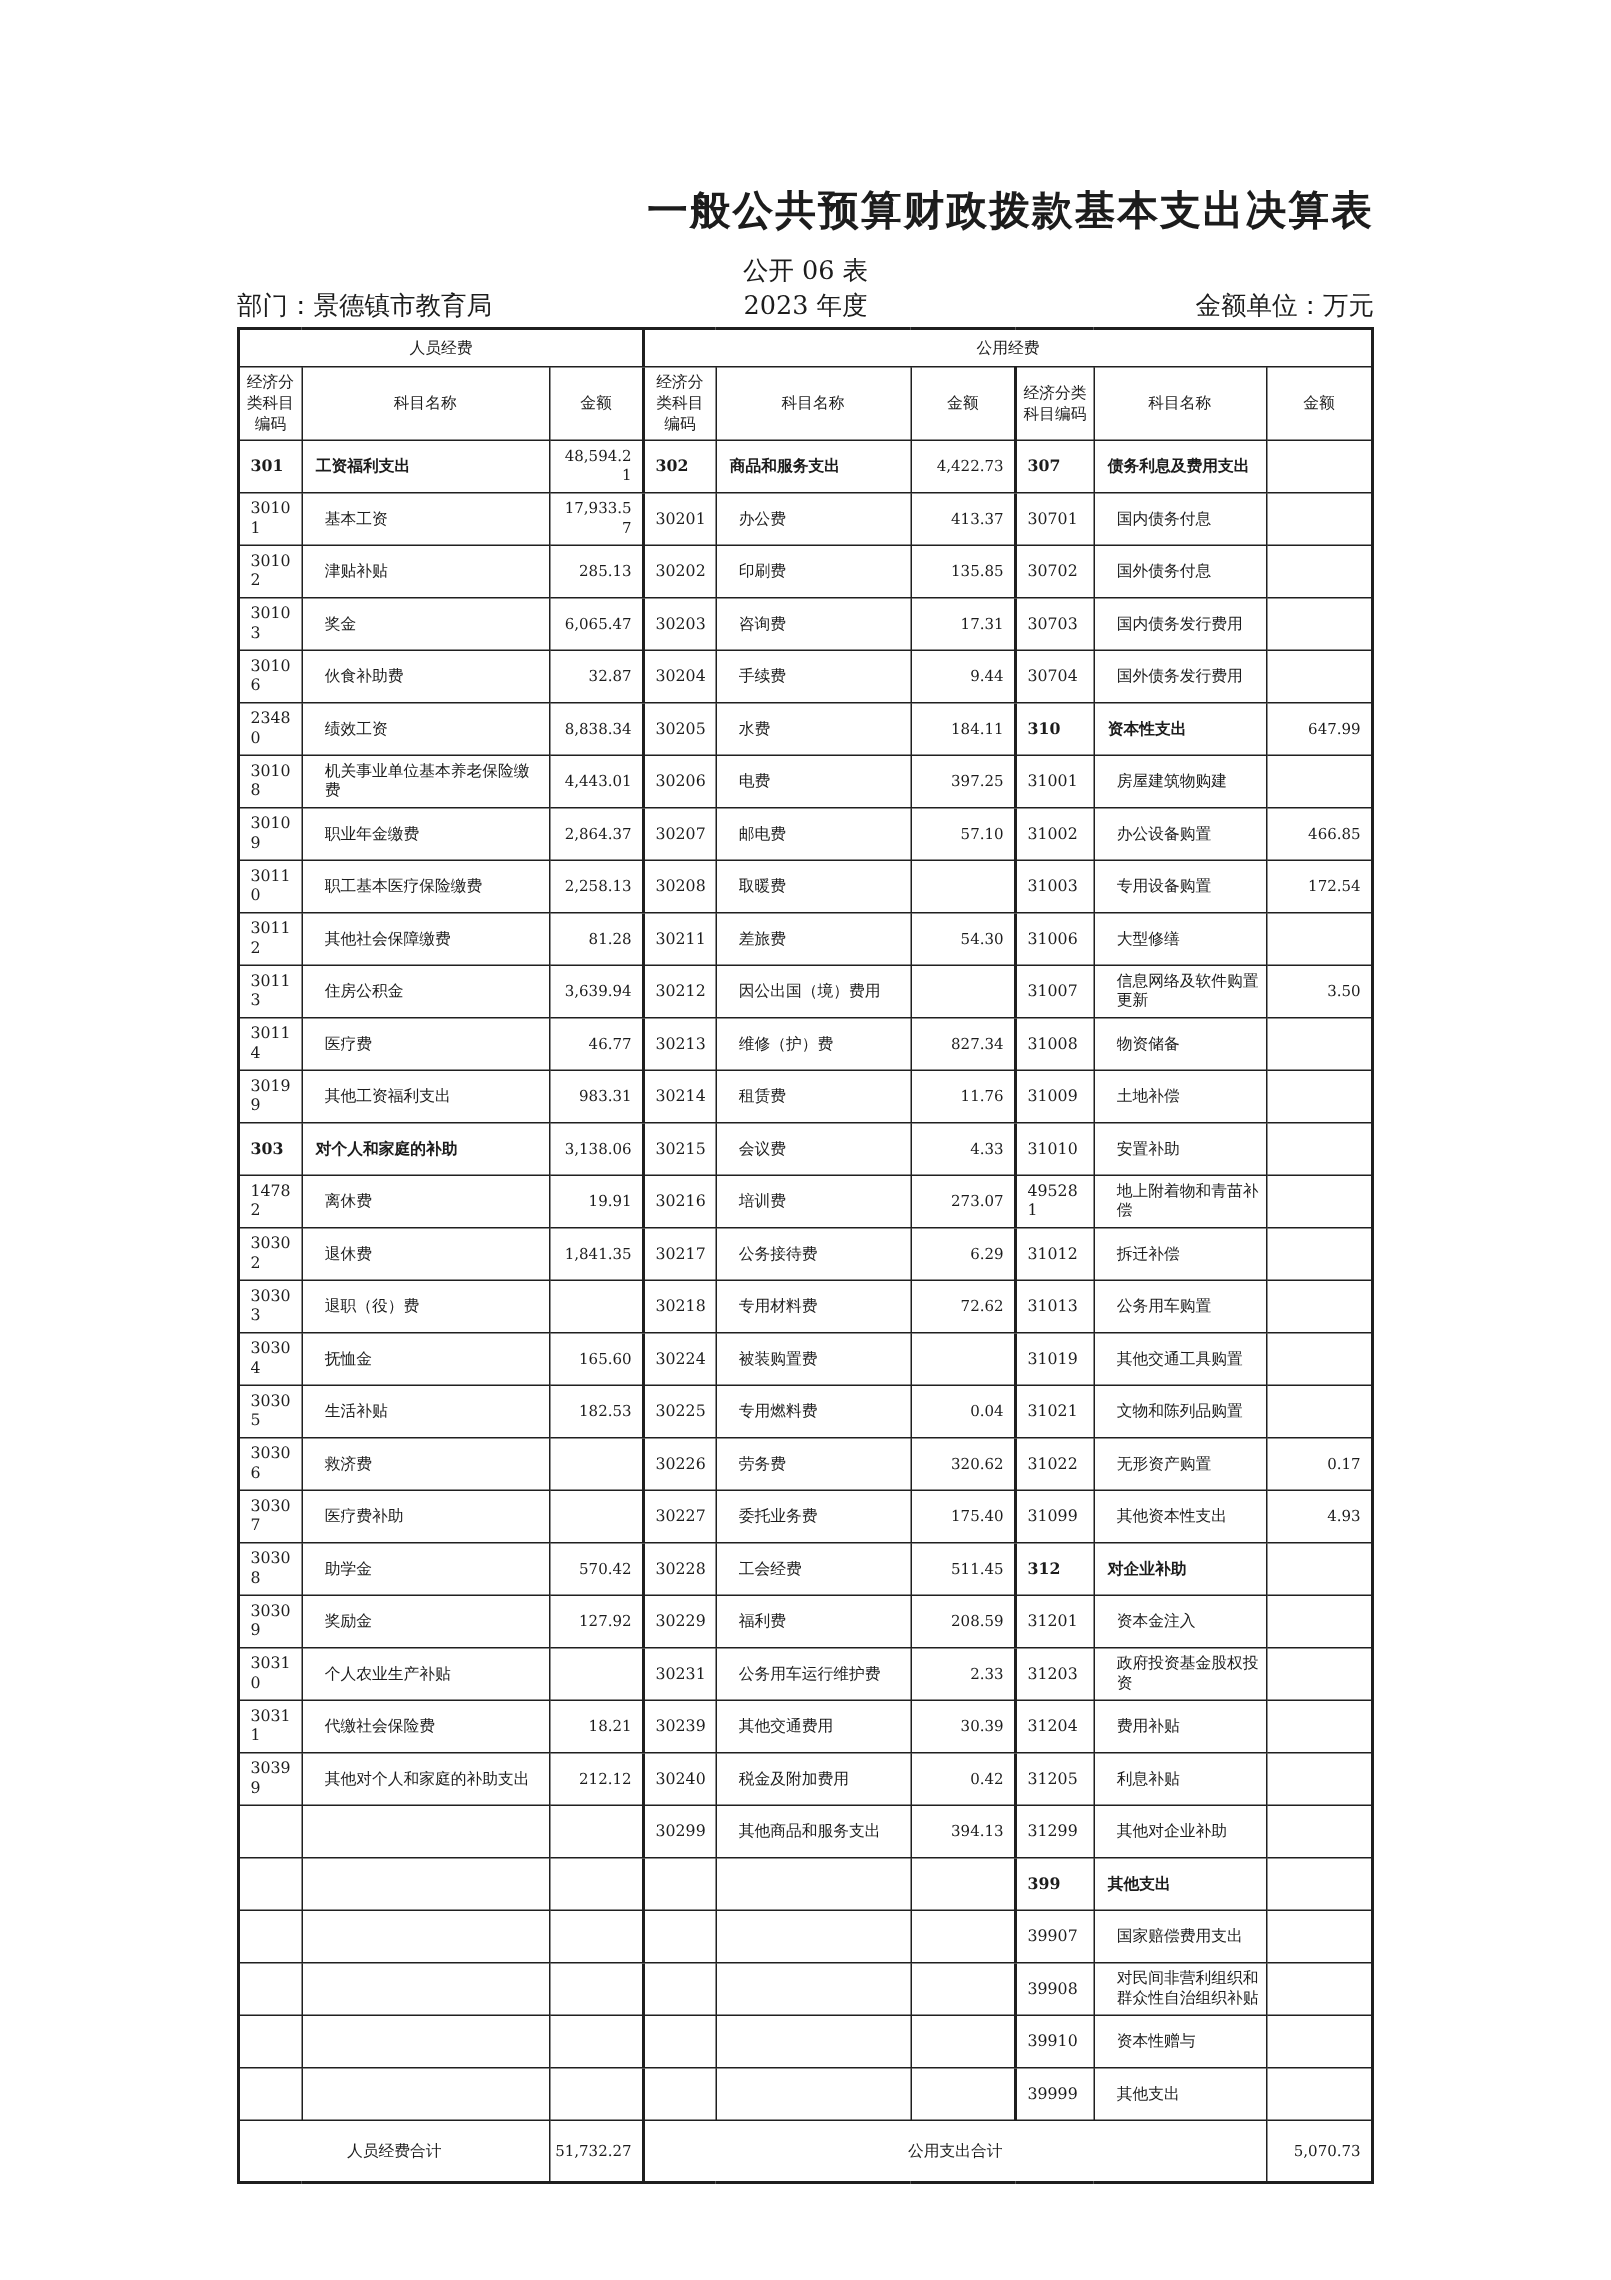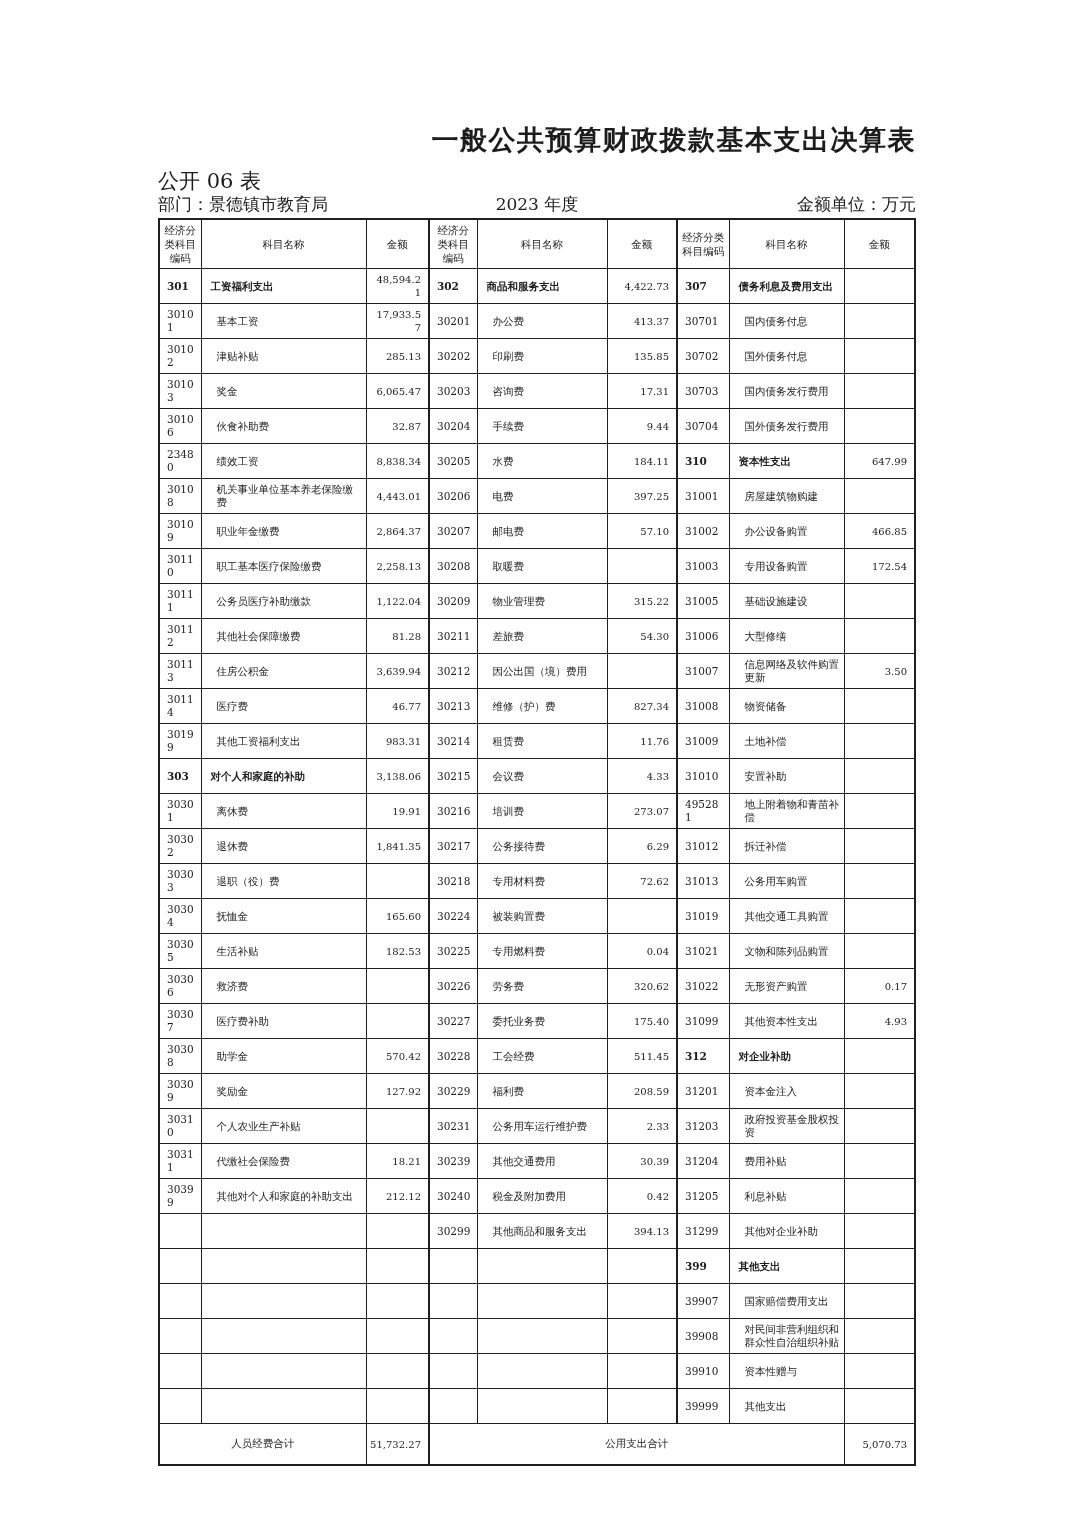--- a/index.html
+++ b/index.html
@@ -20,22 +20,22 @@
     padding-top: 122px;
   }
   .doc-title {
     text-align: right;
     font-size: 27px;
     font-weight: bold;
     letter-spacing: 1.5px;
     margin: 0 0 12px 0;
   }
   .table-code {
-    text-align: left;
-    font-size: 21px;
+    text-align: center;
+    font-size: 17px;
     line-height: 22px;
     margin-bottom: 1px;
   }
   .meta-row {
     display: flex;
     justify-content: space-between;
     align-items: baseline;
     font-size: 17px;
     line-height: 22px;
     margin-bottom: 3px;
@@ -107,20 +107,24 @@
         <col style="width:165px">
         <col style="width:63px">
       <col style="width:48px">
         <col style="width:130px">
         <col style="width:70px">
       <col style="width:52px">
         <col style="width:115px">
         <col style="width:71px">
     </colgroup>
     <thead>
+      <tr class="group-hdr">
+        <th colspan="3">人员经费</th>
+        <th colspan="6" class="thick-left">公用经费</th>
+      </tr>
       <tr class="col-hdr">
         <th>经济分类科目编码</th>
         <th>科目名称</th>
         <th>金额</th>
         <th class="thick-left">经济分类科目编码</th>
         <th>科目名称</th>
         <th>金额</th>
         <th class="thick-left">经济分类科目编码</th>
         <th>科目名称</th>
         <th>金额</th>
@@ -220,31 +224,20 @@
           <td class="name sub">职工基本医疗保险缴费</td>
           <td class="amt">2,258.13</td>
           <td class="code thick-left">30208</td>
           <td class="name sub">取暖费</td>
           <td class="amt"></td>
           <td class="code thick-left">31003</td>
           <td class="name sub">专用设备购置</td>
           <td class="amt">172.54</td>
         </tr>
         <tr>
-          <td class="code">30111</td>
-          <td class="name sub">公务员医疗补助缴款</td>
-          <td class="amt">1,122.04</td>
-          <td class="code thick-left">30209</td>
-          <td class="name sub">物业管理费</td>
-          <td class="amt">315.22</td>
-          <td class="code thick-left">31005</td>
-          <td class="name sub">基础设施建设</td>
-          <td class="amt"></td>
-        </tr>
-        <tr>
           <td class="code">30112</td>
           <td class="name sub">其他社会保障缴费</td>
           <td class="amt">81.28</td>
           <td class="code thick-left">30211</td>
           <td class="name sub">差旅费</td>
           <td class="amt">54.30</td>
           <td class="code thick-left">31006</td>
           <td class="name sub">大型修缮</td>
           <td class="amt"></td>
         </tr>
@@ -286,21 +279,21 @@
           <td class="name bold">对个人和家庭的补助</td>
           <td class="amt">3,138.06</td>
           <td class="code thick-left">30215</td>
           <td class="name sub">会议费</td>
           <td class="amt">4.33</td>
           <td class="code thick-left">31010</td>
           <td class="name sub">安置补助</td>
           <td class="amt"></td>
         </tr>
         <tr>
-          <td class="code">30301</td>
+          <td class="code">14782</td>
           <td class="name sub">离休费</td>
           <td class="amt">19.91</td>
           <td class="code thick-left">30216</td>
           <td class="name sub">培训费</td>
           <td class="amt">273.07</td>
           <td class="code thick-left">495281</td>
           <td class="name sub">地上附着物和青苗补偿</td>
           <td class="amt"></td>
         </tr>
         <tr>

